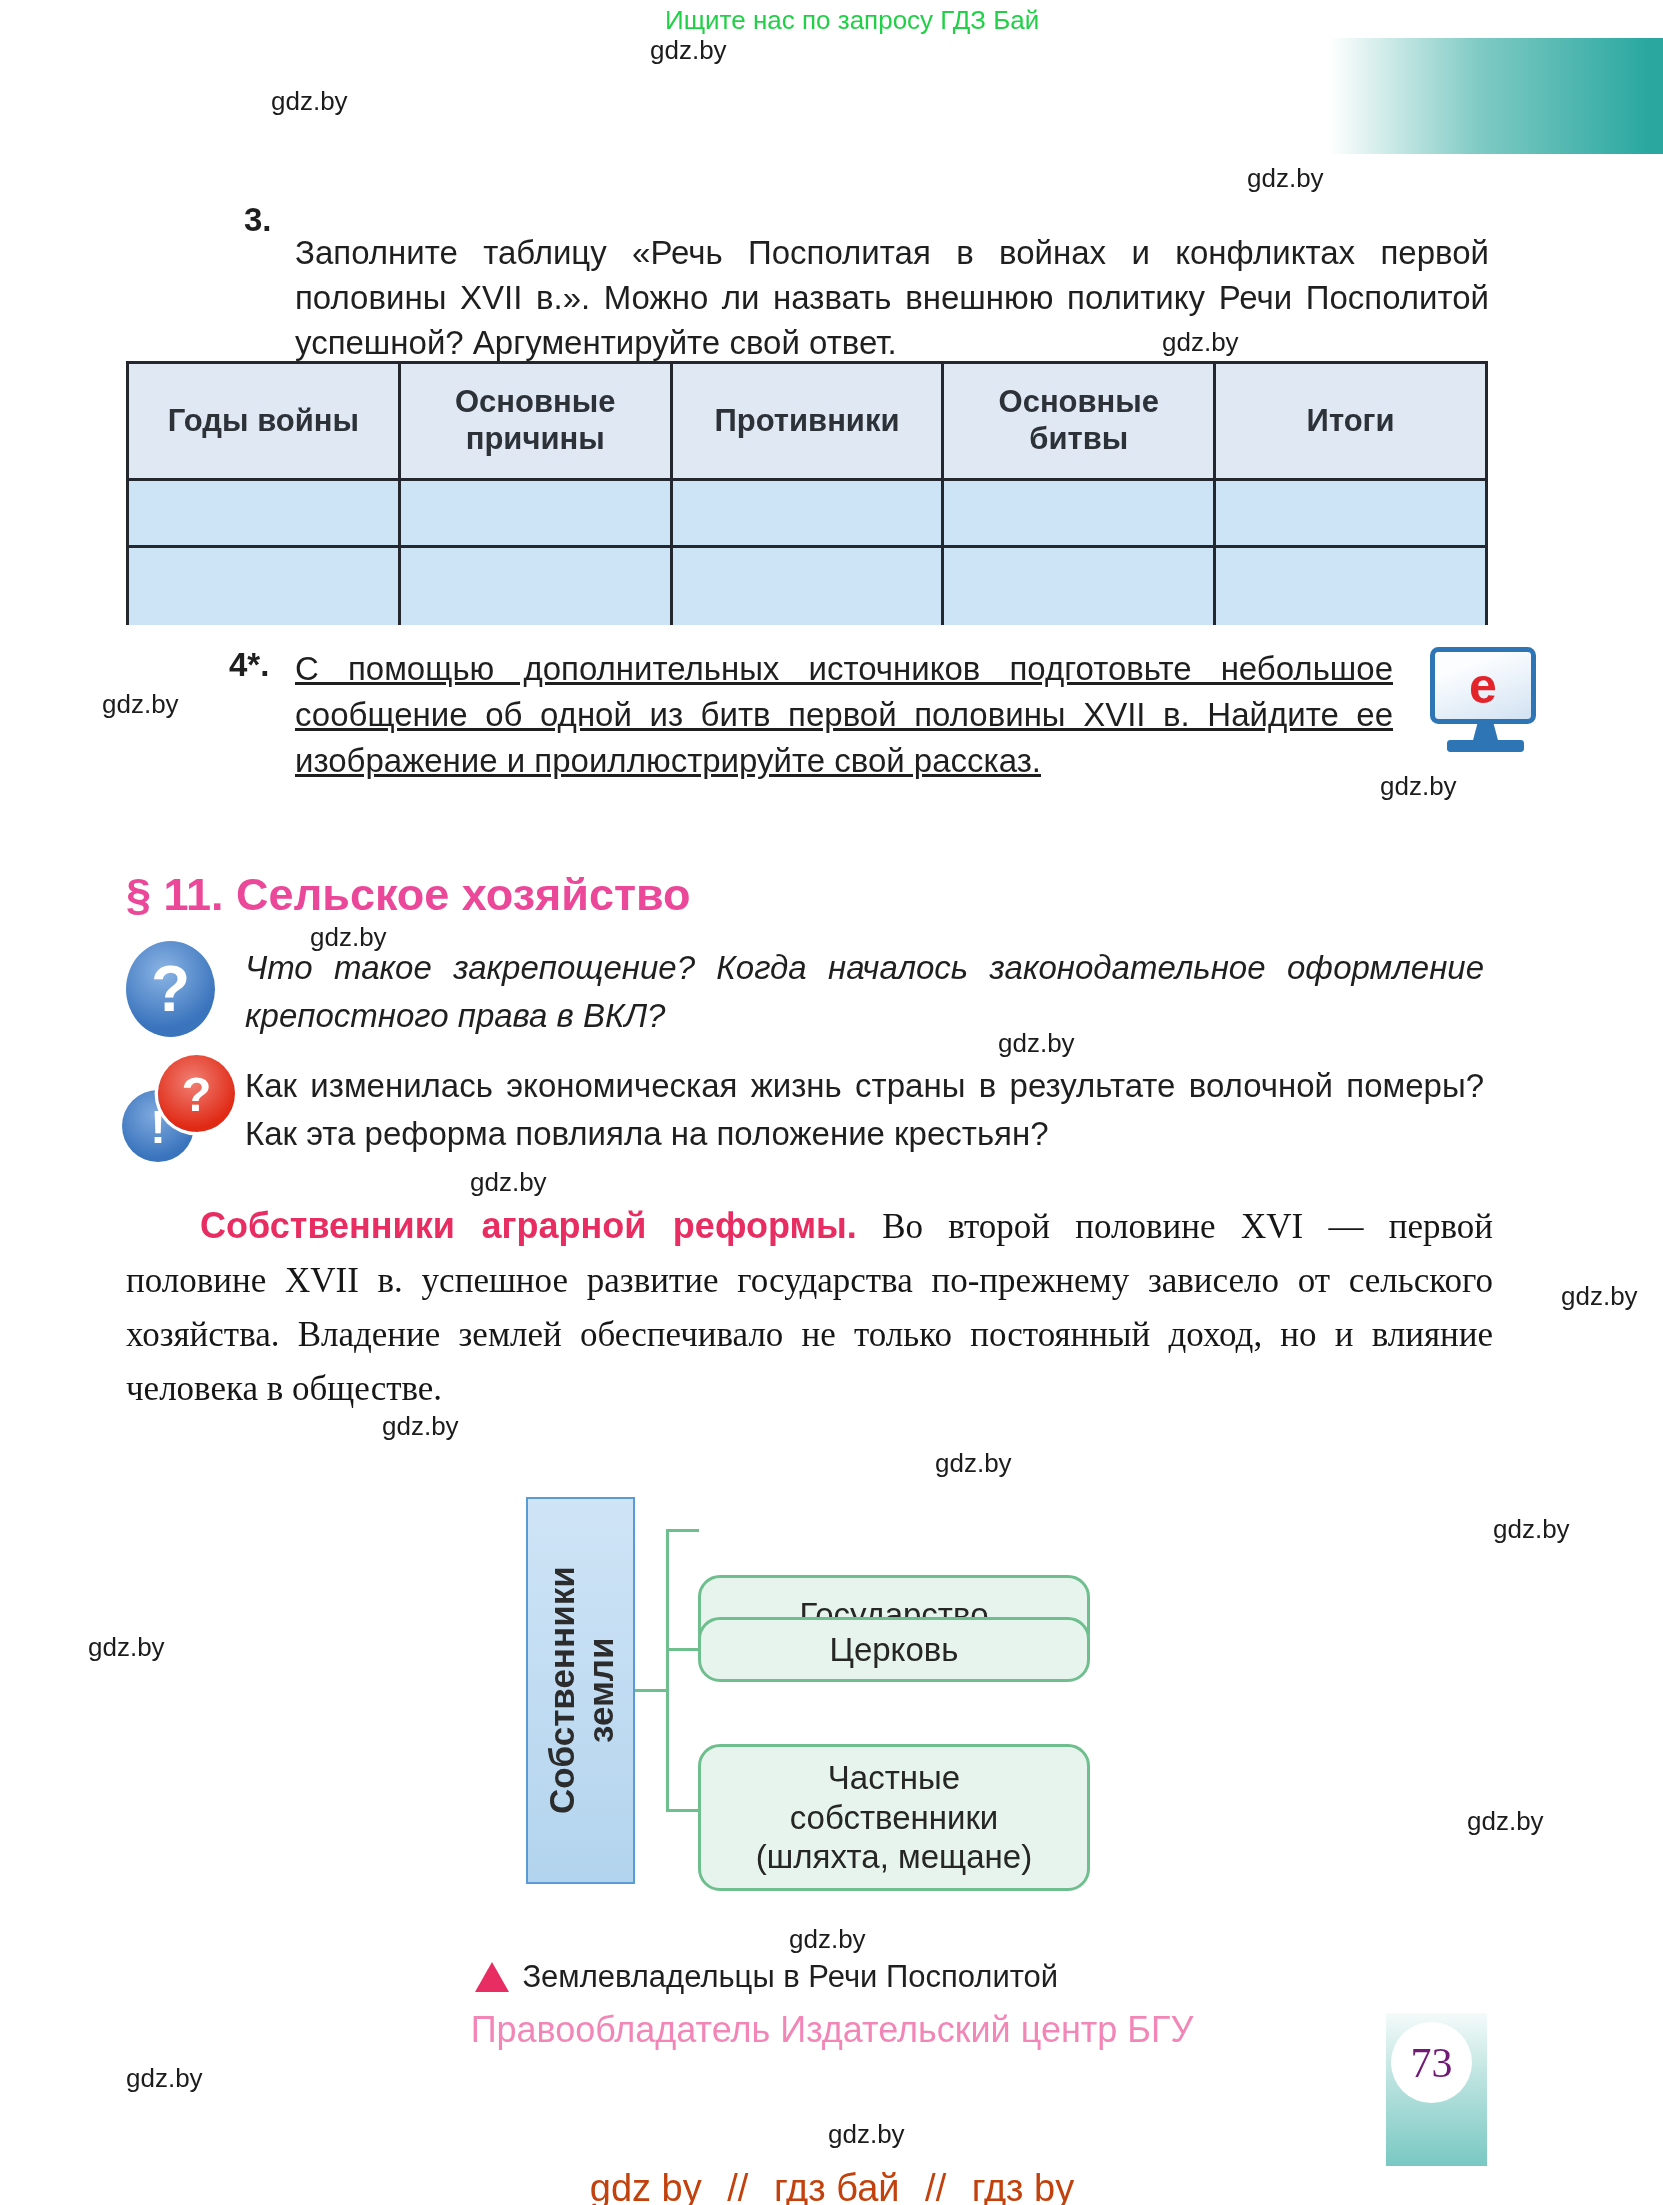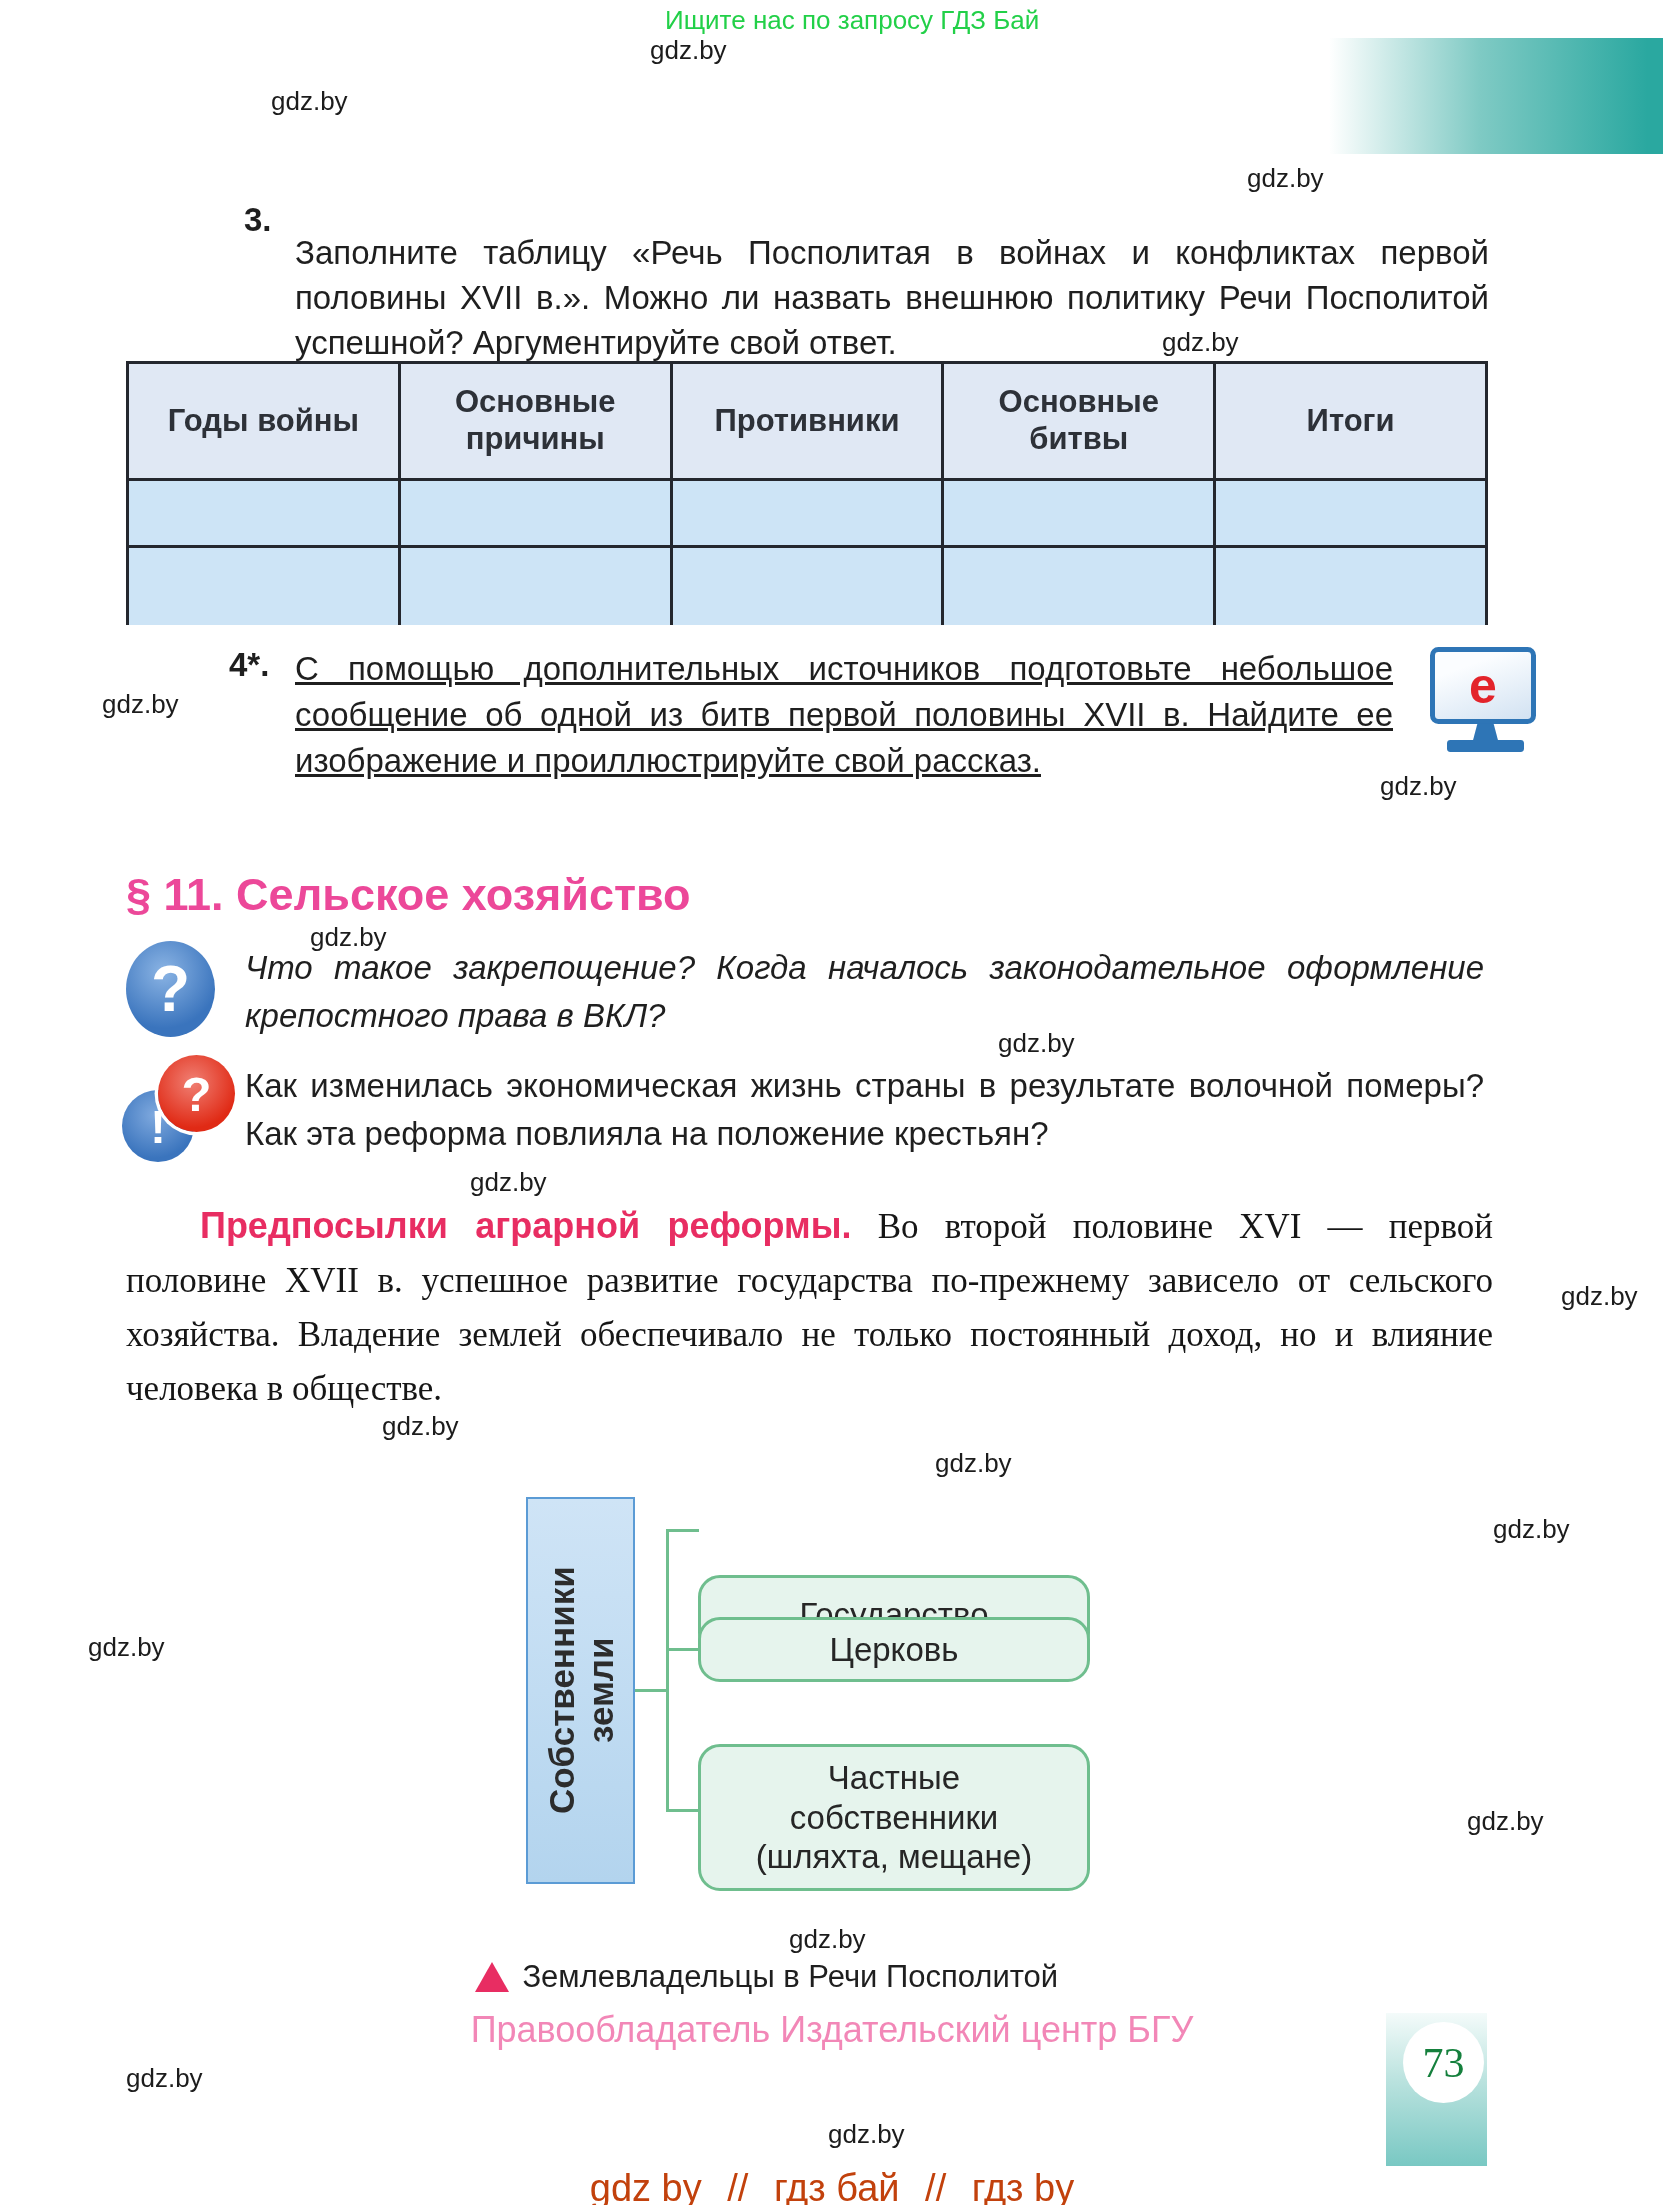--- a/index.html
+++ b/index.html
@@ -81,23 +81,23 @@
   .caption { position:absolute; left:475px; top:1959px; display:flex; align-items:center; gap:13.4px;
              font-size:31px; color:#1f1f1f; white-space:nowrap; }
   .tri { width:0; height:0; border-left:17.6px solid transparent; border-right:17.6px solid transparent;
          border-bottom:30px solid #e82d62; }
 
   .copyright { position:absolute; left:0; right:0; top:2009px; text-align:center; font-size:36px; color:#f287b7; white-space:nowrap; }
 
   
   .badge { position:absolute; left:1386px; top:2013px; width:101px; height:153px;
            background:linear-gradient(180deg,#f4fbfa 0%, #b9e2de 45%, #79c8c3 100%); }
-  .badge-circle { position:absolute; left:17px; top:9.2px; width:81px; height:81px; background:#ffffff; border-radius:50%;
+  .badge-circle { position:absolute; left:5px; top:9.2px; width:81px; height:81px; background:#ffffff; border-radius:50%;
                   display:flex; align-items:center; justify-content:center;
-                  font-family:"Liberation Serif","DejaVu Serif",serif; font-size:42px; color:#15803d; }
+                  font-family:"Liberation Serif","DejaVu Serif",serif; font-size:42px; color:#701a75; }
 
   .footer-links { position:absolute; left:0; right:0; top:2167px; text-align:center; font-size:38px; color:#c2410c; white-space:nowrap; }
   .footer-links .sep { margin:0 15px; }
 </style>
 </head>
 <body>
 
 <div class="page">
 
   <div class="promo">Ищите нас по запросу ГДЗ Бай</div>
@@ -177,21 +177,21 @@
 
   <div class="qicon q2-red">
     <span>?</span>
   </div>
   <div class="qicon q2-blue">
     <span>!</span>
   </div>
   <div class="q-text" id="q2-text">Как изменилась экономическая жизнь страны в результате волочной померы? Как эта реформа повлияла на положение крестьян?</div>
 
   <div class="para">
-    <span class="lead">Предпосылки аграрной реформы.</span>
+    <span class="lead">Собственники аграрной реформы.</span>
     <span> </span>
     <span>Во второй половине XVI — первой половине XVII в. успешное развитие государства по-прежнему зависело от сельского хозяйства. Владение землей обеспечивало не только постоянный доход, но и влияние человека в обществе.</span>
   </div>
 
   <div class="axis-box">
     <div class="axis-inner">Собственники земли</div>
   </div>
 
   <div class="conn" style="left:635px;top:1689px;width:31px;height:3.4px"></div>
   <div class="conn" style="left:666px;top:1529px;width:3.4px;height:283px"></div>

